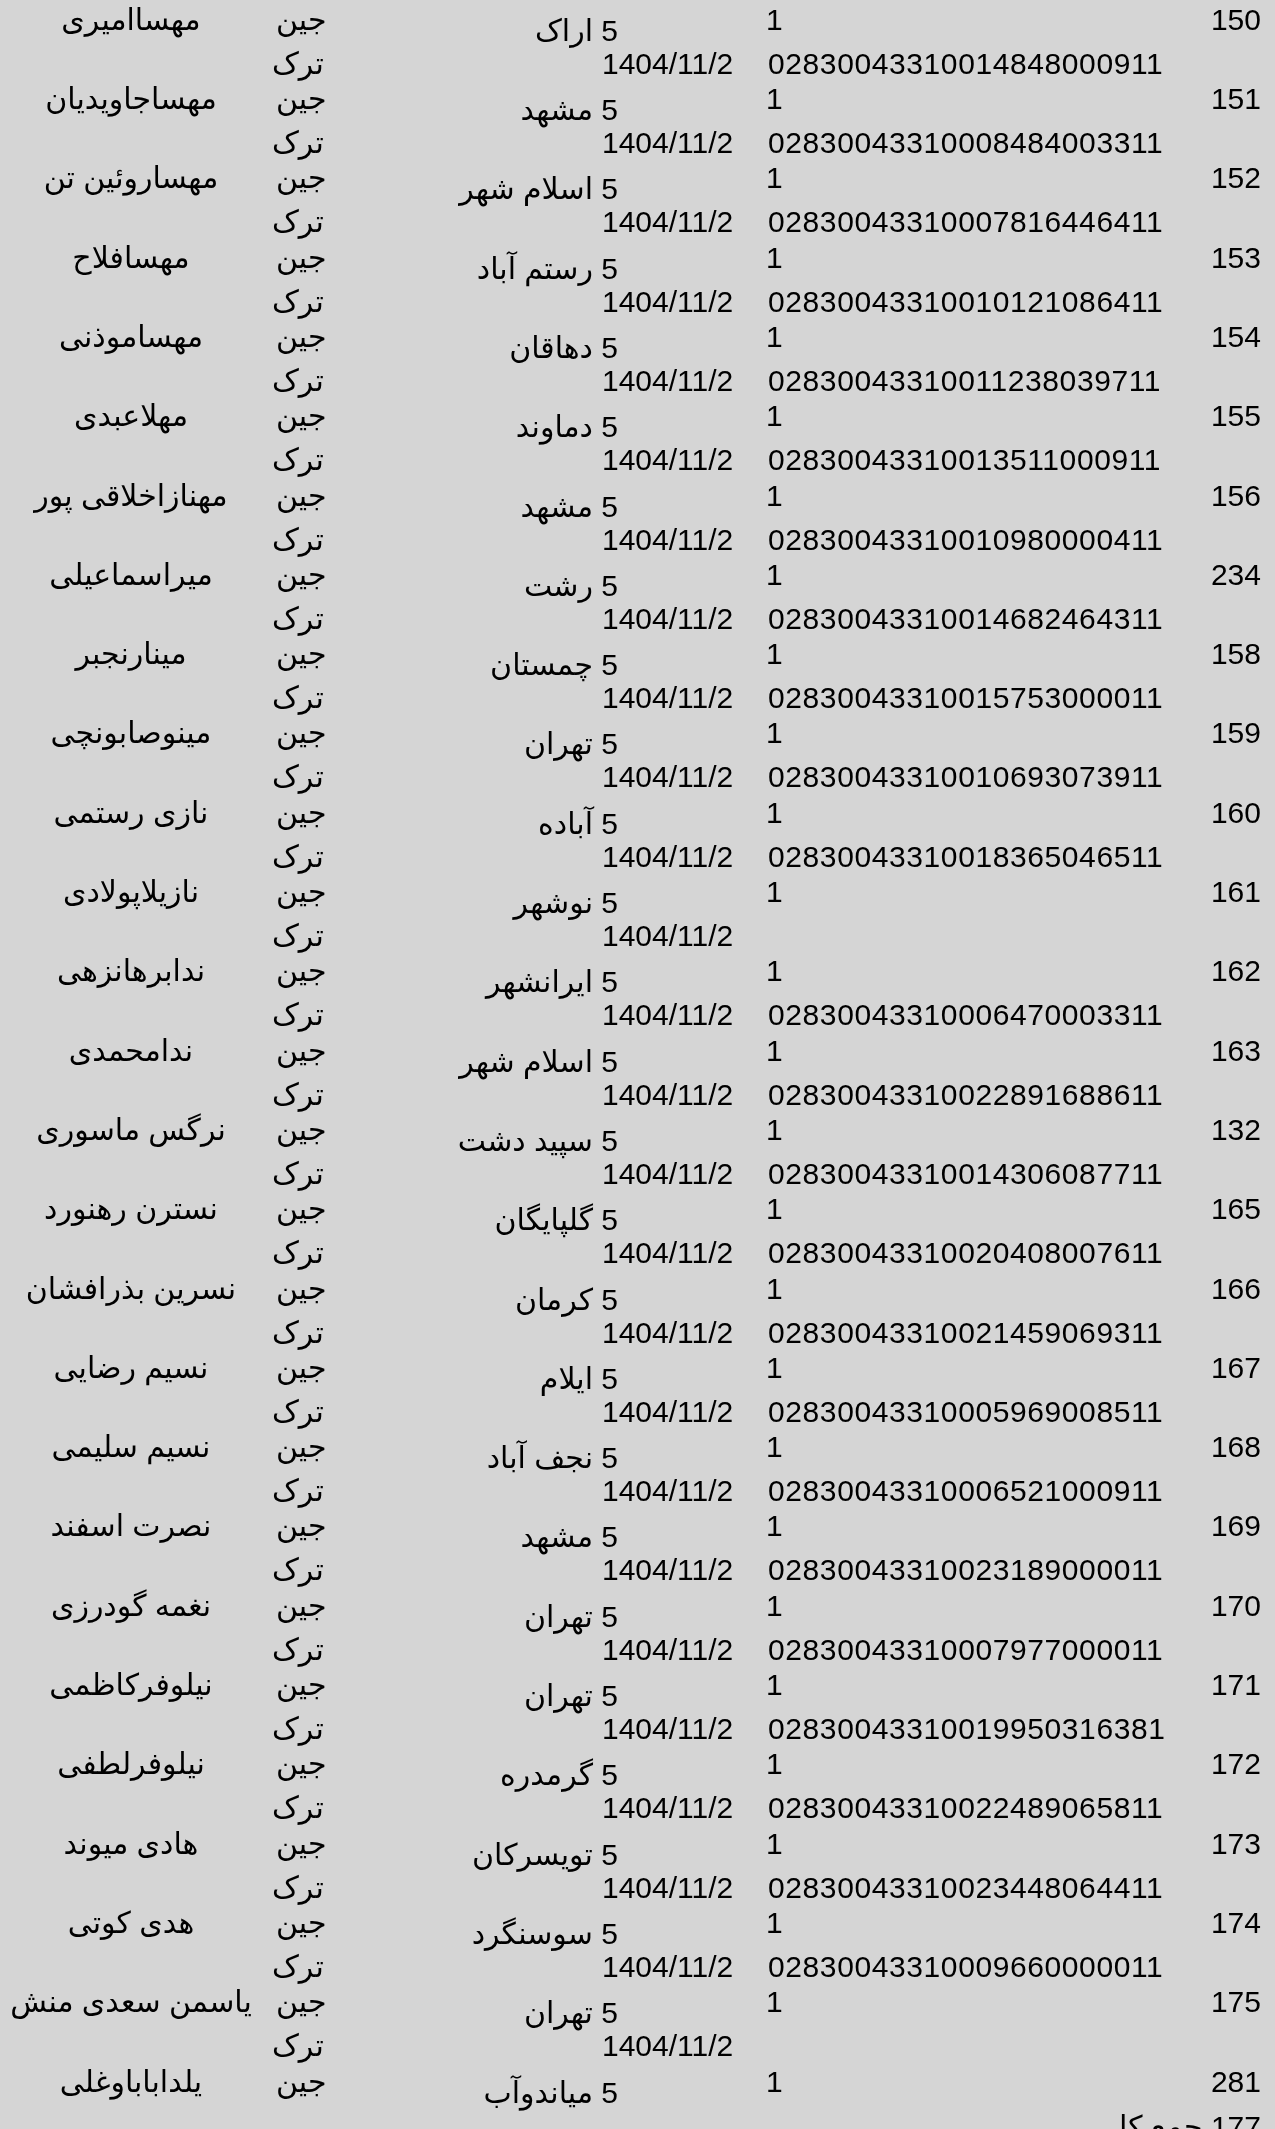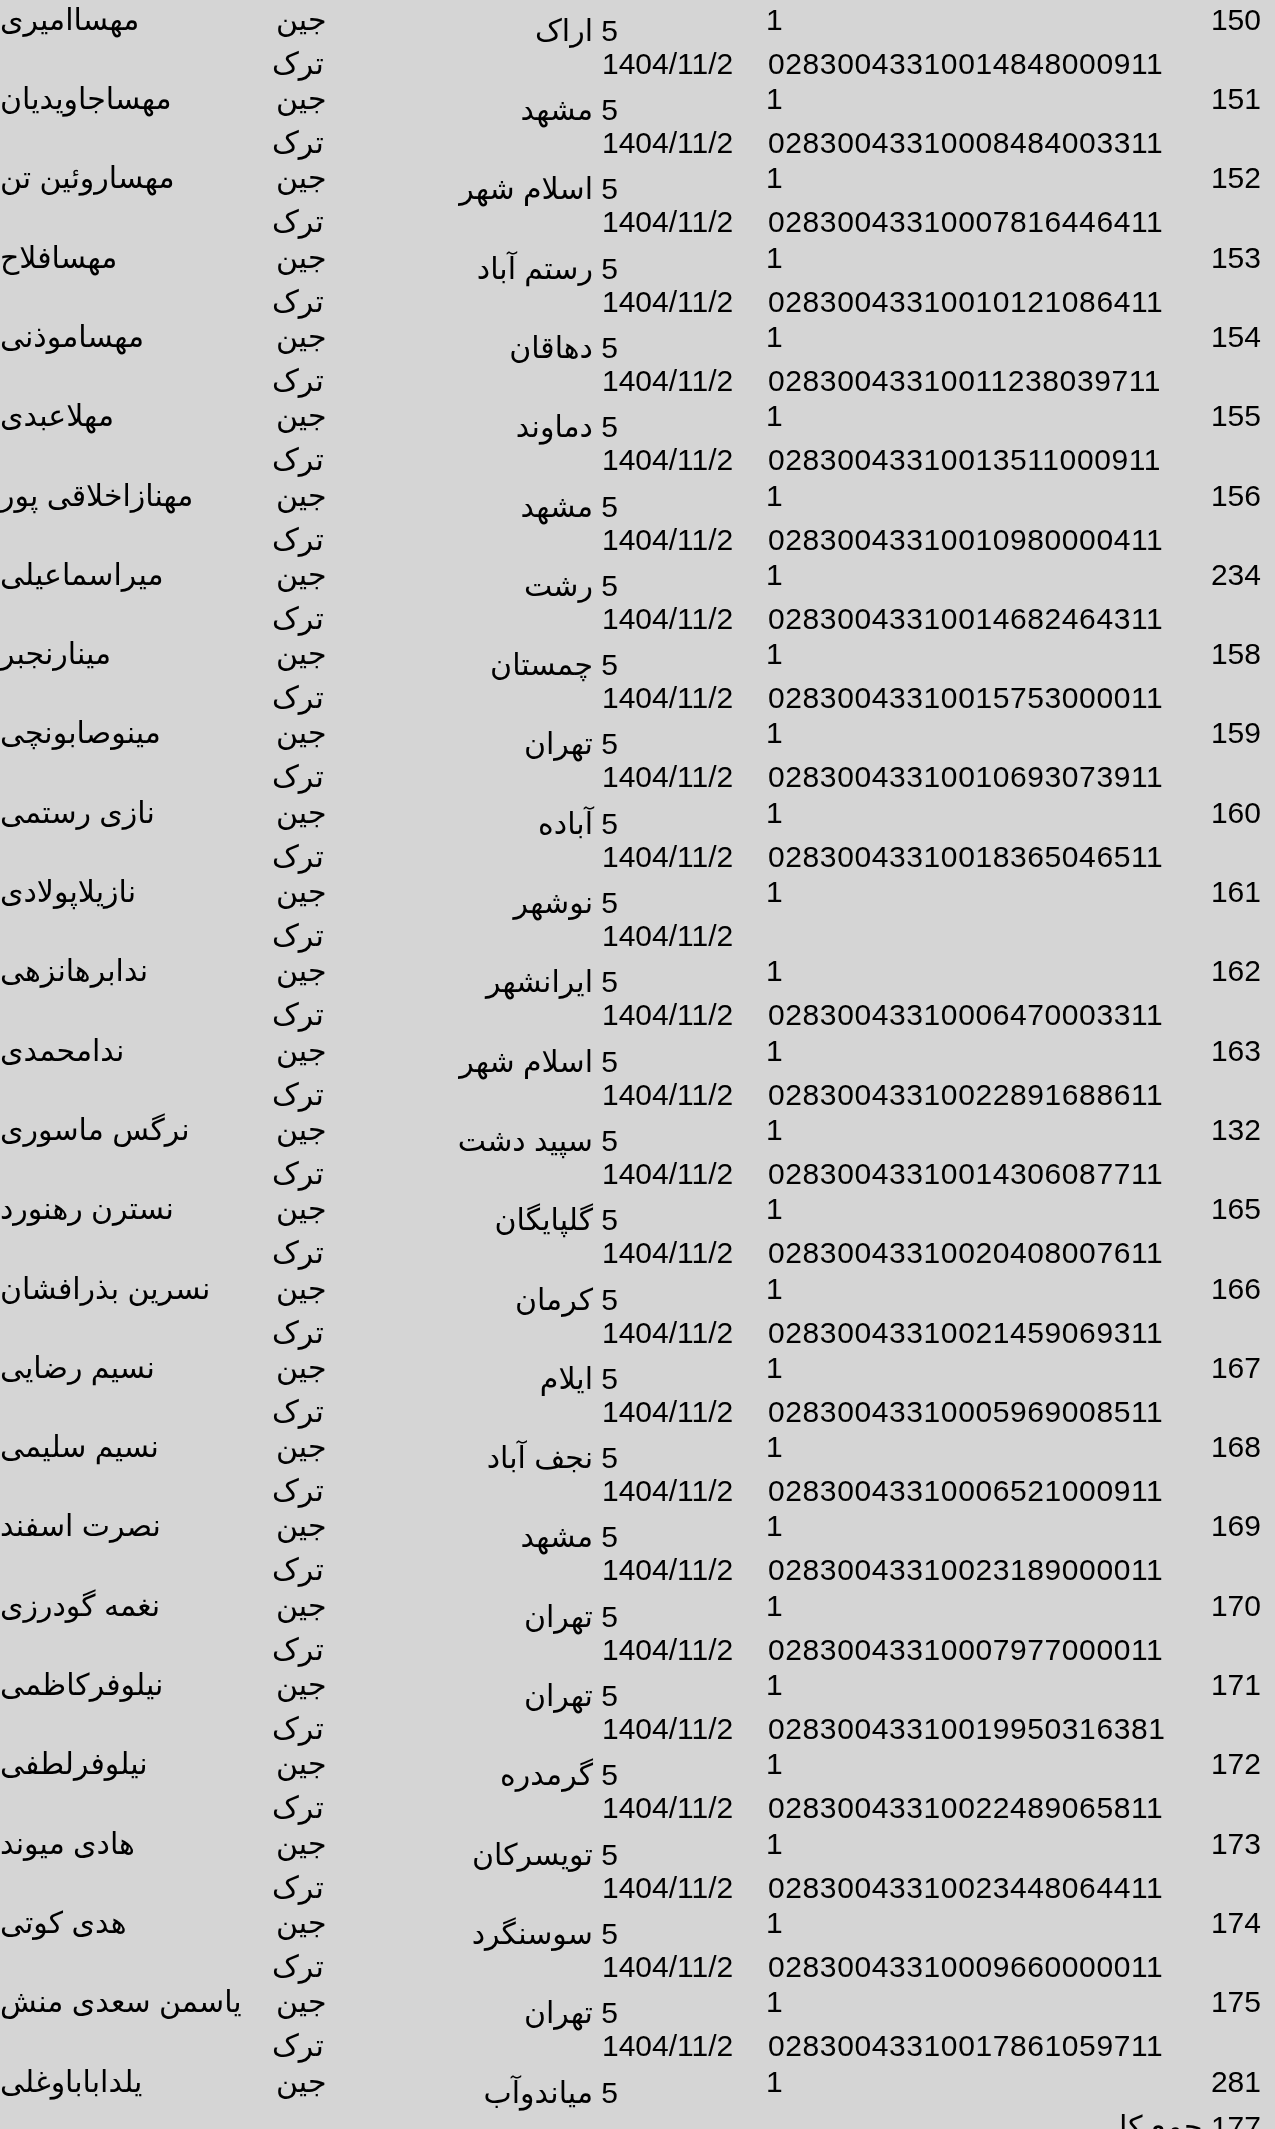--- a/index.html
+++ b/index.html
@@ -14,21 +14,21 @@
   .rec{position:absolute;left:0;right:0;height:80px;}
   .cell{
     position:absolute;
     font-size:30px;line-height:30px;
     white-space:nowrap;
   }
   .row-no{right:14px;top:0;text-align:center;direction:ltr;}
   .qty{left:766px;top:0;direction:ltr;}
   .weight-city{right:657px;top:0;direction:rtl;text-align:right;margin-top:11px;}
   .fabric1{left:276px;top:0;direction:rtl;}
-  .name{left:0;top:0;width:262px;text-align:left;direction:rtl;}
+  .name{left:0;top:0;width:262px;text-align:center;direction:rtl;}
   .code{left:768px;top:44px;direction:ltr;letter-spacing:0.6px;}
   .date{left:602px;top:44px;direction:ltr;}
   .fabric2{left:272px;top:44px;direction:rtl;}
   .footer-row{
     position:absolute;right:14px;direction:rtl;
     font-size:30px;line-height:30px;white-space:nowrap;
   }
 </style>
 </head>
 <body>
@@ -282,21 +282,20 @@
       <span class="cell code">02830043310009660000011</span>
       <span class="cell date">1404/11/2</span>
       <span class="cell fabric2">ترک</span>
     </div>
     <div class="rec" style="top: 1987.2px;">
       <span class="cell row-no">175</span>
       <span class="cell qty">1</span>
       <span class="cell weight-city">5 تهران</span>
       <span class="cell fabric1">جین</span>
       <span class="cell name">یاسمن سعدی منش</span>
-      <span class="cell code">02830043310017861059711</span>
       <span class="cell date">1404/11/2</span>
       <span class="cell fabric2">ترک</span>
     </div>
     <div class="rec" style="top: 2066.5px;">
       <span class="cell row-no">281</span>
       <span class="cell qty">1</span>
       <span class="cell weight-city">5 میاندوآب</span>
       <span class="cell fabric1">جین</span>
       <span class="cell name">یلداباباوغلی</span>
     </div>

